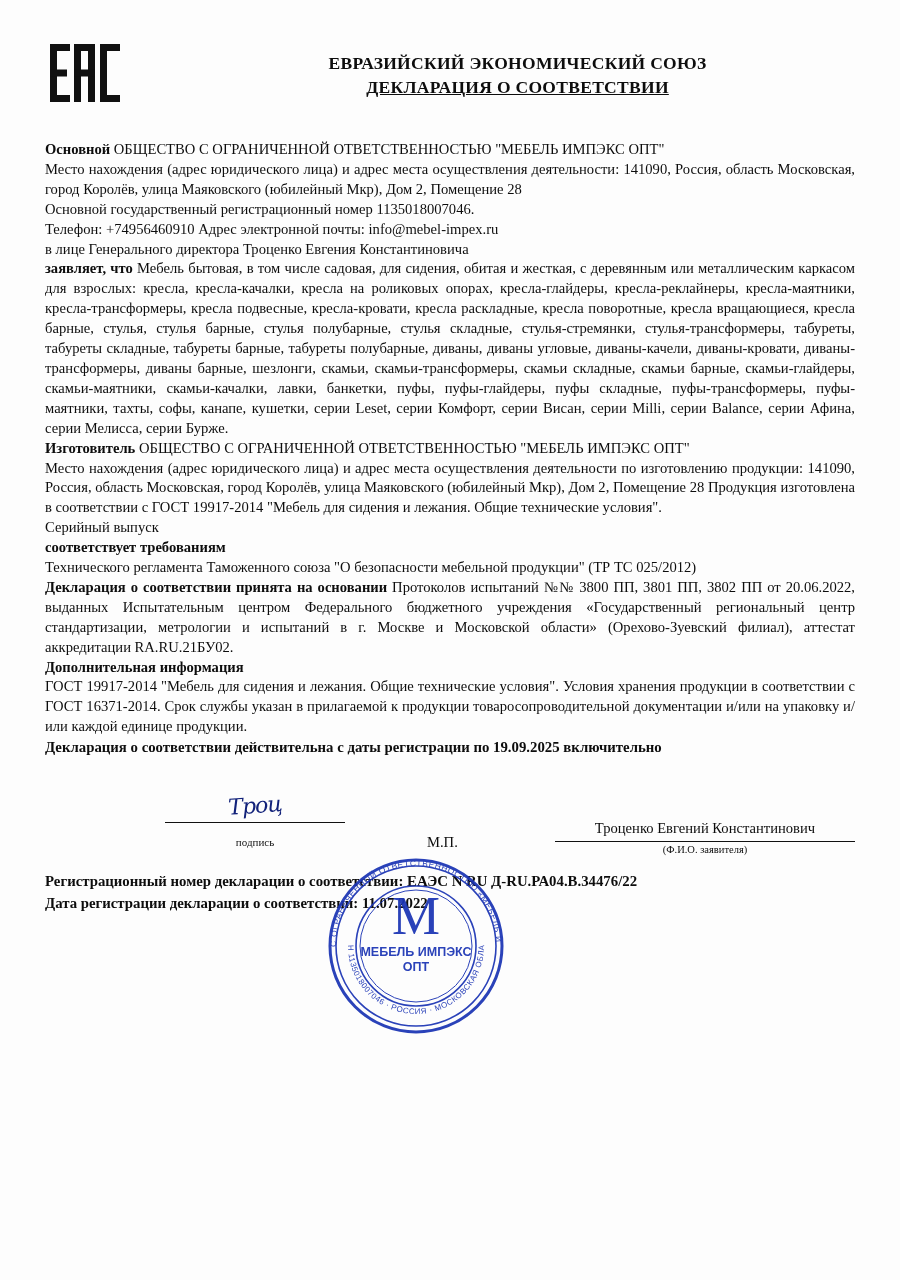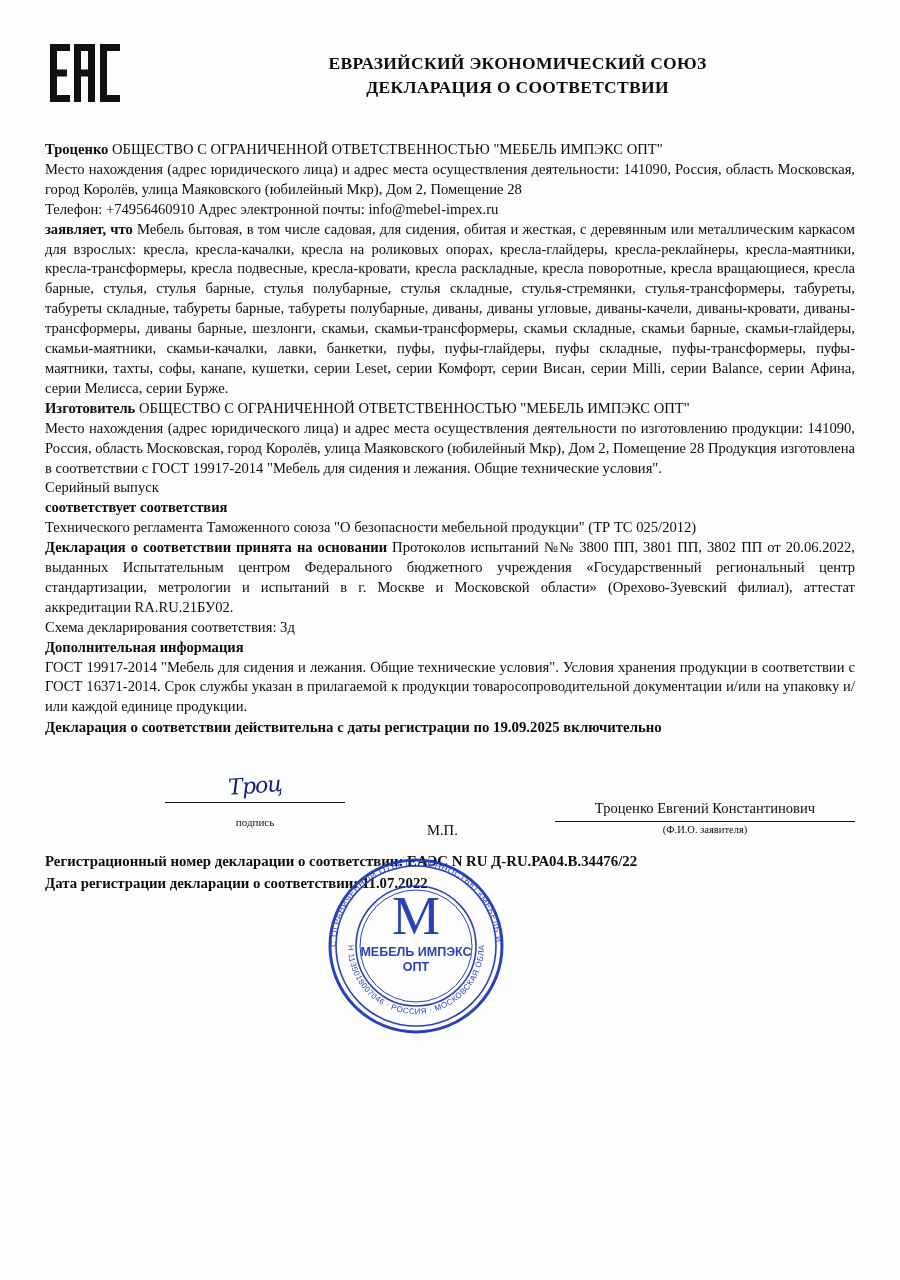--- a/index.html
+++ b/index.html
@@ -50,20 +50,21 @@
     font-weight: bold;
     font-size: 17.5px;
     letter-spacing: 0.3px;
     line-height: 1.35;
   }
   .header-titles .line2 {
     font-weight: bold;
     font-size: 17.5px;
     letter-spacing: 0.3px;
     line-height: 1.35;
+    text-decoration: underline;
   }
 
   
   .doc-body {
     position: absolute;
     left: 45px;
     right: 45px;
     top: 140px;
     font-size: 14.6px;
     line-height: 1.365;
@@ -114,21 +115,21 @@
   }
   .sign-caption {
     font-size: 11px;
     margin-top: 12px;
     color: #111;
   }
 
   .mp {
     position: absolute;
     left: 382px;
-    top: 48px;
+    top: 40px;
     font-size: 14.6px;
   }
 
   .sign-right {
     position: absolute;
     right: 0;
     top: 26px;
     width: 300px;
     text-align: center;
   }
@@ -197,47 +198,48 @@
 
     <div class="header-titles">
       <div class="line1">ЕВРАЗИЙСКИЙ ЭКОНОМИЧЕСКИЙ СОЮЗ</div>
       <div class="line2">ДЕКЛАРАЦИЯ О СООТВЕТСТВИИ</div>
     </div>
   </div>
 
   <div class="doc-body">
 
     <p class="blk">
-      <span class="b">Троценко</span>
+      <span class="b">Основной</span>
       <span>ОБЩЕСТВО С ОГРАНИЧЕННОЙ ОТВЕТСТВЕННОСТЬЮ "МЕБЕЛЬ ИМПЭКС ОПТ"</span>
     </p>
     <p>Место нахождения (адрес юридического лица) и адрес места осуществления деятельности: 141090, Россия, область Московская, город Королёв, улица Маяковского (юбилейный Мкр), Дом 2, Помещение 28</p>
+    <p>Основной государственный регистрационный номер 1135018007046.</p>
     <p>Телефон: +74956460910 Адрес электронной почты: info@mebel-impex.ru</p>
+    <p>в лице Генерального директора Троценко Евгения Константиновича</p>
 
     <p class="blk">
       <span class="b">заявляет, что</span>
       <span>Мебель бытовая, в том числе садовая, для сидения, обитая и жесткая, с деревянным или металлическим каркасом для взрослых: кресла, кресла-качалки, кресла на роликовых опорах, кресла-глайдеры, кресла-реклайнеры, кресла-маятники, кресла-трансформеры, кресла подвесные, кресла-кровати, кресла раскладные, кресла поворотные, кресла вращающиеся, кресла барные, стулья, стулья барные, стулья полубарные, стулья складные, стулья-стремянки, стулья-трансформеры, табуреты, табуреты складные, табуреты барные, табуреты полубарные, диваны, диваны угловые, диваны-качели, диваны-кровати, диваны-трансформеры, диваны барные, шезлонги, скамьи, скамьи-трансформеры, скамьи складные, скамьи барные, скамьи-глайдеры, скамьи-маятники, скамьи-качалки, лавки, банкетки, пуфы, пуфы-глайдеры, пуфы складные, пуфы-трансформеры, пуфы-маятники, тахты, софы, канапе, кушетки, серии Leset, серии Комфорт, серии Висан, серии Milli, серии Balance, серии Афина, серии Мелисса, серии Бурже.</span>
     </p>
 
     <p class="blk">
       <span class="b">Изготовитель</span>
       <span>ОБЩЕСТВО С ОГРАНИЧЕННОЙ ОТВЕТСТВЕННОСТЬЮ "МЕБЕЛЬ ИМПЭКС ОПТ"</span>
     </p>
     <p>Место нахождения (адрес юридического лица) и адрес места осуществления деятельности по изготовлению продукции: 141090, Россия, область Московская, город Королёв, улица Маяковского (юбилейный Мкр), Дом 2, Помещение 28 Продукция изготовлена в соответствии с ГОСТ 19917-2014 "Мебель для сидения и лежания. Общие технические условия".</p>
 
     <p>Серийный выпуск</p>
 
-    <p class="b">соответствует соответствия</p>
+    <p class="b">соответствует требованиям</p>
     <p>Технического регламента Таможенного союза "О безопасности мебельной продукции" (ТР ТС 025/2012)</p>
 
     <p class="blk">
       <span class="b">Декларация о соответствии принята на основании</span>
       <span>Протоколов испытаний №№ 3800 ПП, 3801 ПП, 3802 ПП от 20.06.2022, выданных Испытательным центром Федерального бюджетного учреждения «Государственный региональный центр стандартизации, метрологии и испытаний в г. Москве и Московской области» (Орехово-Зуевский филиал), аттестат аккредитации RA.RU.21БУ02.</span>
     </p>
-    <p>Схема декларирования соответствия: 3д</p>
 
     <p class="b">Дополнительная информация</p>
     <p>ГОСТ 19917-2014 "Мебель для сидения и лежания. Общие технические условия". Условия хранения продукции в соответствии с ГОСТ 16371-2014. Срок службы указан в прилагаемой к продукции товаросопроводительной документации и/или на упаковку и/или каждой единице продукции.</p>
 
     <p class="validity">
       <span>Декларация о соответствии действительна с даты регистрации по</span>
       <span>19.09.2025</span>
       <span>включительно</span>
     </p>
 

